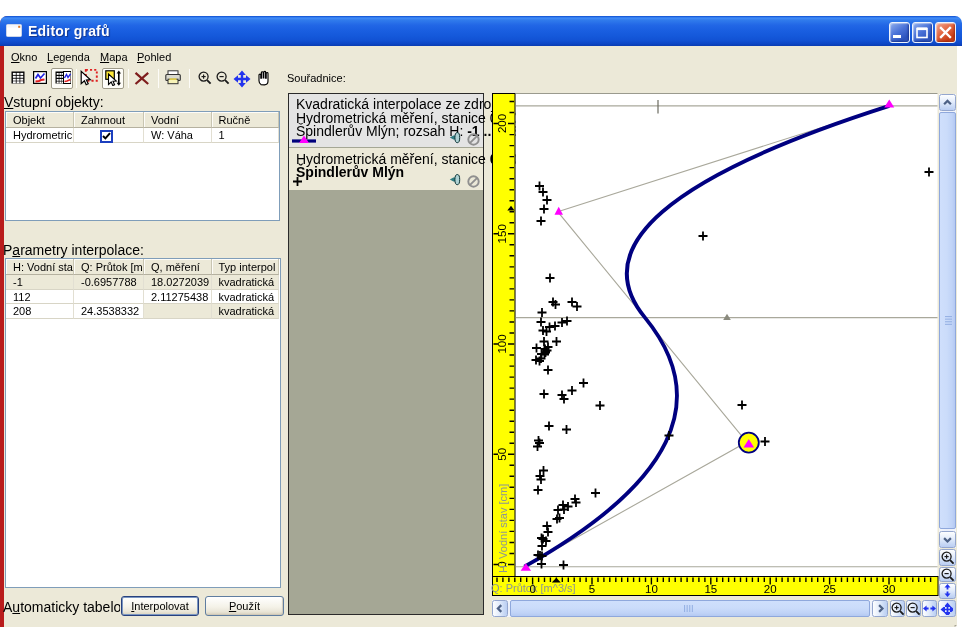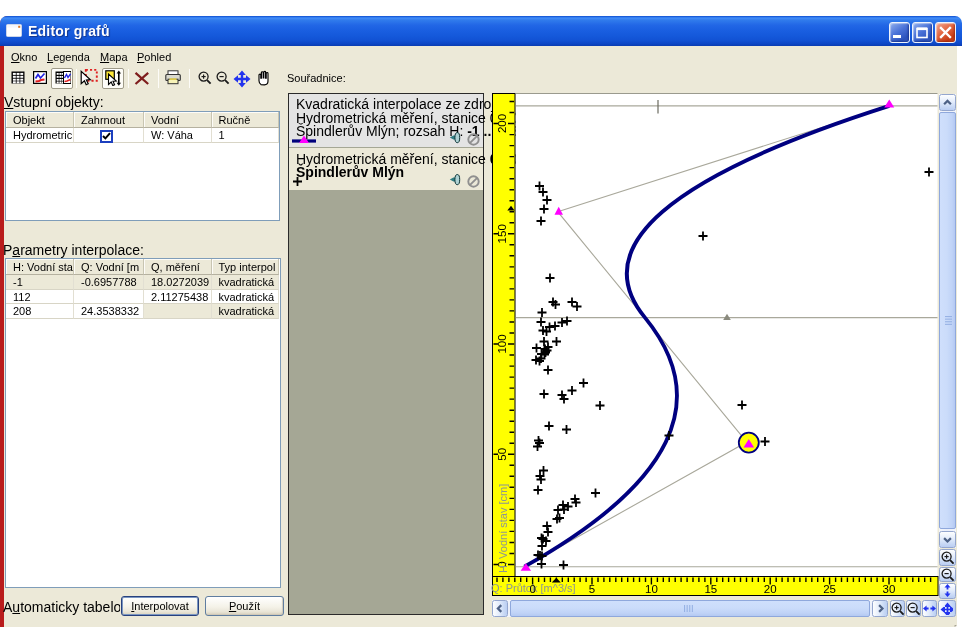--- a/index.html
+++ b/index.html
@@ -169,21 +169,21 @@
 <div class="dcell" style="left:74px;top:112px;width:70px;height:15px;background:#fff"></div>
 <div class="dcell" style="left:144px;top:112px;width:67.5px;height:15px;background:#fff">W: Váha</div>
 <div class="dcell" style="left:211.5px;top:112px;width:67.5px;height:15px;background:#fff">1</div>
 <div class="abs" style="left:100px;top:113.5px;width:13px;height:13px;background:#fff;border:2px solid #1c3fbe"></div>
 <svg class="abs" style="left:102px;top:116px" width="9" height="8" viewBox="0 0 9 8">
       <path d="M1 4 L3.4 6.4 L8 1.2" stroke="#000" stroke-width="2" fill="none"></path>
     </svg>
 <div class="lab" style="left:3px;top:226px">P<u>a</u>rametry interpolace:</div>
 <div class="tbl" style="left:5px;top:242px;width:276px;height:330px"></div>
 <div class="hcell" style="left:6px;top:243px;width:68px;height:16px">H: Vodní sta</div>
-<div class="hcell" style="left:74px;top:243px;width:70px;height:16px">Q: Vodní [m</div>
+<div class="hcell" style="left:74px;top:243px;width:70px;height:16px">Q: Průtok [m</div>
 <div class="hcell" style="left:144px;top:243px;width:67.5px;height:16px">Q, měření</div>
 <div class="hcell" style="left:211.5px;top:243px;width:67.5px;height:16px">Typ interpol</div>
 <div class="dcell" style="left:6px;top:259px;width:68px;height:14.6px;background:#ece9d8">-1</div>
 <div class="dcell" style="left:74px;top:259px;width:70px;height:14.6px;background:#ece9d8">-0.6957788</div>
 <div class="dcell" style="left:144px;top:259px;width:67.5px;height:14.6px;background:#ece9d8">18.0272039</div>
 <div class="dcell" style="left:211.5px;top:259px;width:67.5px;height:14.6px;background:#ece9d8">kvadratická</div>
 <div class="dcell" style="left:6px;top:273.6px;width:68px;height:14.6px;background:#fff">112</div>
 <div class="dcell" style="left:74px;top:273.6px;width:70px;height:14.6px;background:#fff"></div>
 <div class="dcell" style="left:144px;top:273.6px;width:67.5px;height:14.6px;background:#fff">2.11275438</div>
 <div class="dcell" style="left:211.5px;top:273.6px;width:67.5px;height:14.6px;background:#fff">kvadratická</div>

